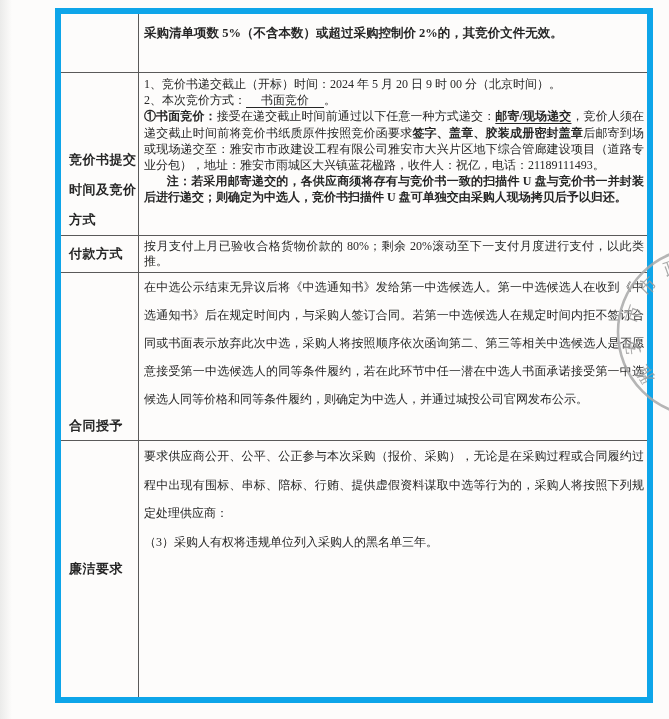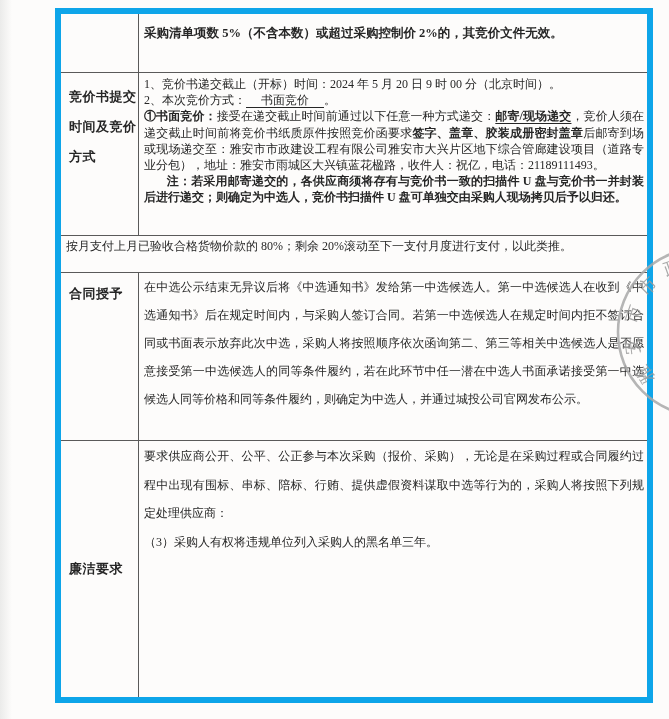--- a/index.html
+++ b/index.html
@@ -25,21 +25,21 @@
   .t-row{display:flex;box-sizing:border-box;}
   .t-row + .t-row{border-top:1px solid #5a5a5a;}
   .cell-label{
     width:78px;box-sizing:border-box;
     border-right:1px solid #5a5a5a;
     font-weight:bold;font-size:13px;
     padding-left:8px;padding-right:0;
     display:flex;flex-direction:column;
     letter-spacing:0.5px;
   }
-  .va-top{justify-content:flex-start;}
+  .va-top{justify-content:flex-end;}
   .va-center{justify-content:center;}
   .cell-content{
     flex:1;box-sizing:border-box;
     font-size:12px;
     padding:0 3px 0 5px;
     text-align:justify;
     overflow:hidden;
   }
   .cell-content p{margin:0;}
   .row-1{height:58px;}
@@ -83,20 +83,23 @@
     </div>
     <div class="cell-content">
       <p><span>1、竞价书递交截止（开标）时间：2024 年 5 月 20 日 9 时 00 分（北京时间）。</span></p>
       <p><span>2、本次竞价方式：</span><span class="u">　 书面竞价 　</span><span>。</span></p>
       <p><span class="b">①书面竞价：</span><span>接受在递交截止时间前通过以下任意一种方式递交：</span><span class="b u">邮寄/现场递交</span><span>，竞价人须在递交截止时间前将竞价书纸质原件按照竞价函要求</span><span class="b">签字、盖章、胶装成册密封盖章</span><span>后邮寄到场或现场递交至：雅安市市政建设工程有限公司雅安市大兴片区地下综合管廊建设项目（道路专业分包），地址：雅安市雨城区大兴镇蓝花楹路，收件人：祝亿，电话：21189111493。</span></p>
       <p class="indent"><span class="b">注：若采用邮寄递交的，各供应商须将存有与竞价书一致的扫描件 U 盘与竞价书一并封装后进行递交；则确定为中选人，竞价书扫描件 U 盘可单独交由采购人现场拷贝后予以归还。</span></p>
     </div>
   </div>
 
   <div class="t-row row-3">
+    <div class="cell-label va-center">
+      <span>付款方式</span>
+    </div>
     <div class="cell-content">
       <p><span>按月支付上月已验收合格货物价款的 80%；剩余 20%滚动至下一支付月度进行支付，以此类推。</span></p>
     </div>
   </div>
 
   <div class="t-row row-4">
     <div class="cell-label va-top">
       <span>合同授予</span>
     </div>
     <div class="cell-content">

